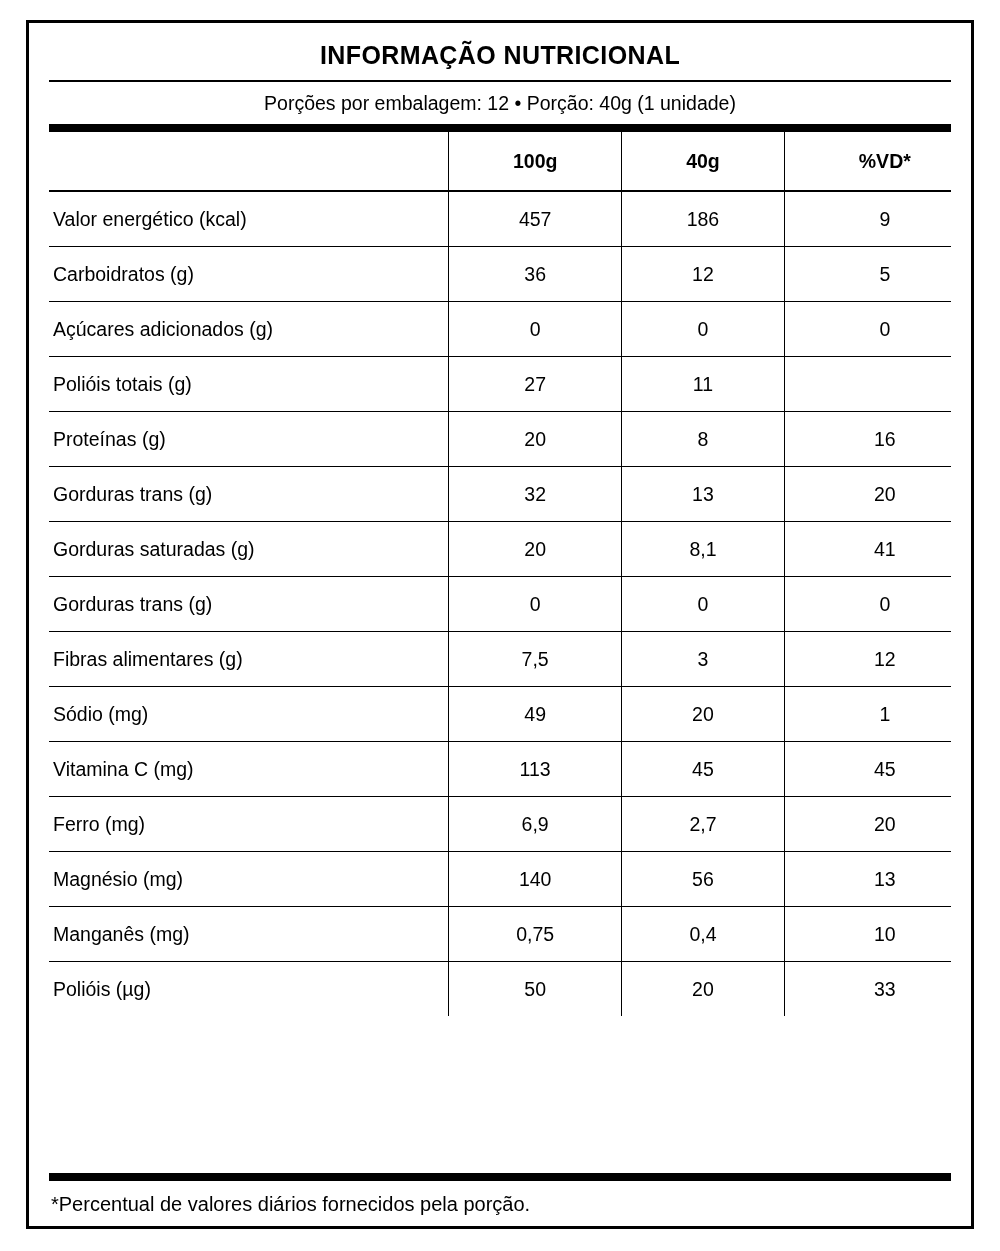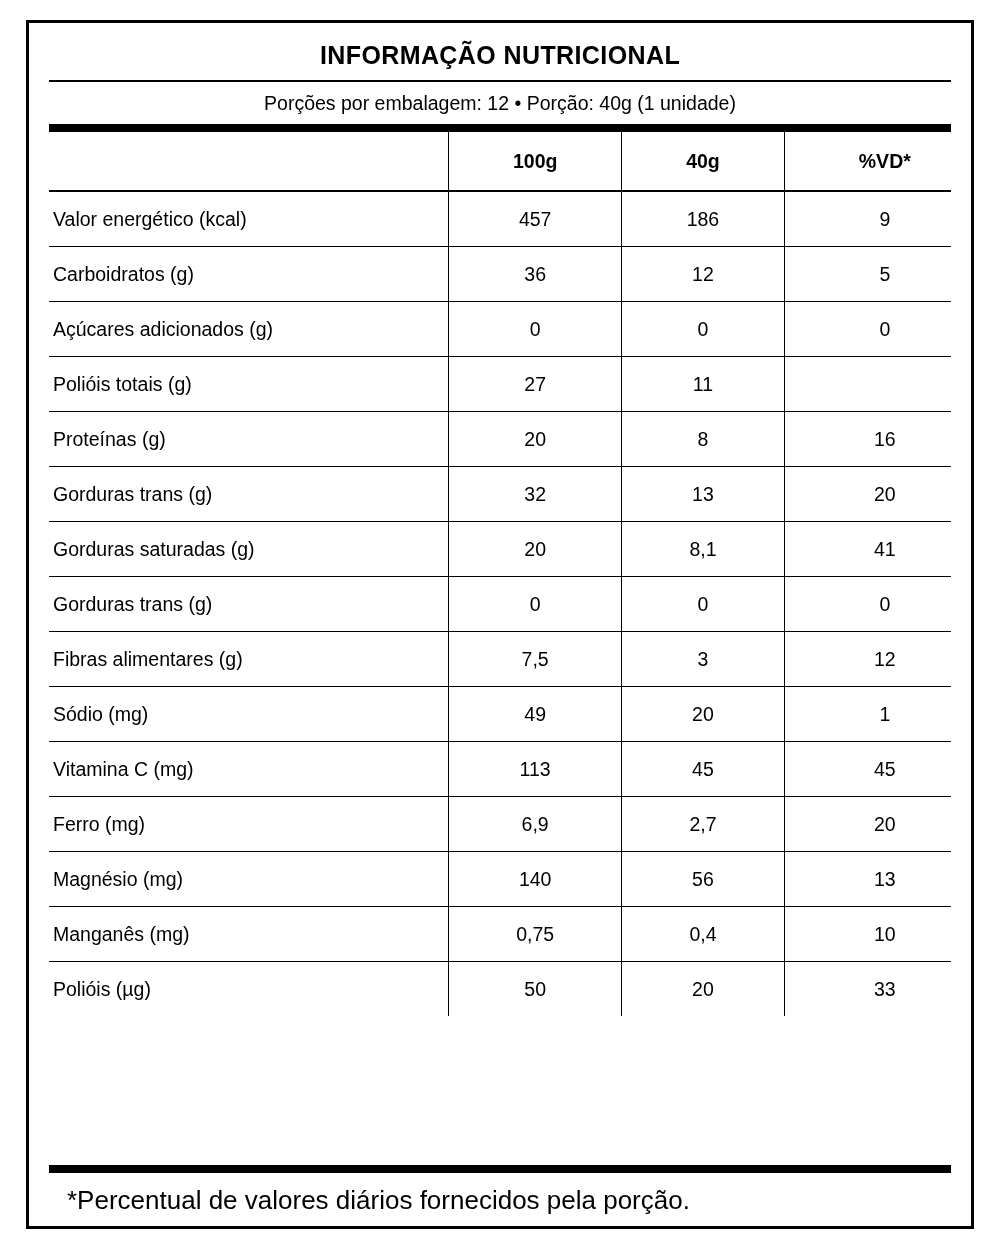--- a/index.html
+++ b/index.html
@@ -86,23 +86,22 @@
   thead th.vd, tbody td.vd {
     border-left: 1.5px solid #000000;
     padding-left: 34px;
   }
 
   .footer-rule {
     border-top: 8px solid #000000;
     margin-top: 0;
   }
   .footnote {
-    font-size: 26px;
+    font-size: 20px;
     padding: 12px 2px 0 2px;
-    margin-left: 16px;
   }
   .spacer { flex: 1 1 auto; }
 </style>
 </head>
 <body>
 
 <div class="label-wrap">
   <div class="label">
 
     <div class="title">INFORMAÇÃO NUTRICIONAL</div>

